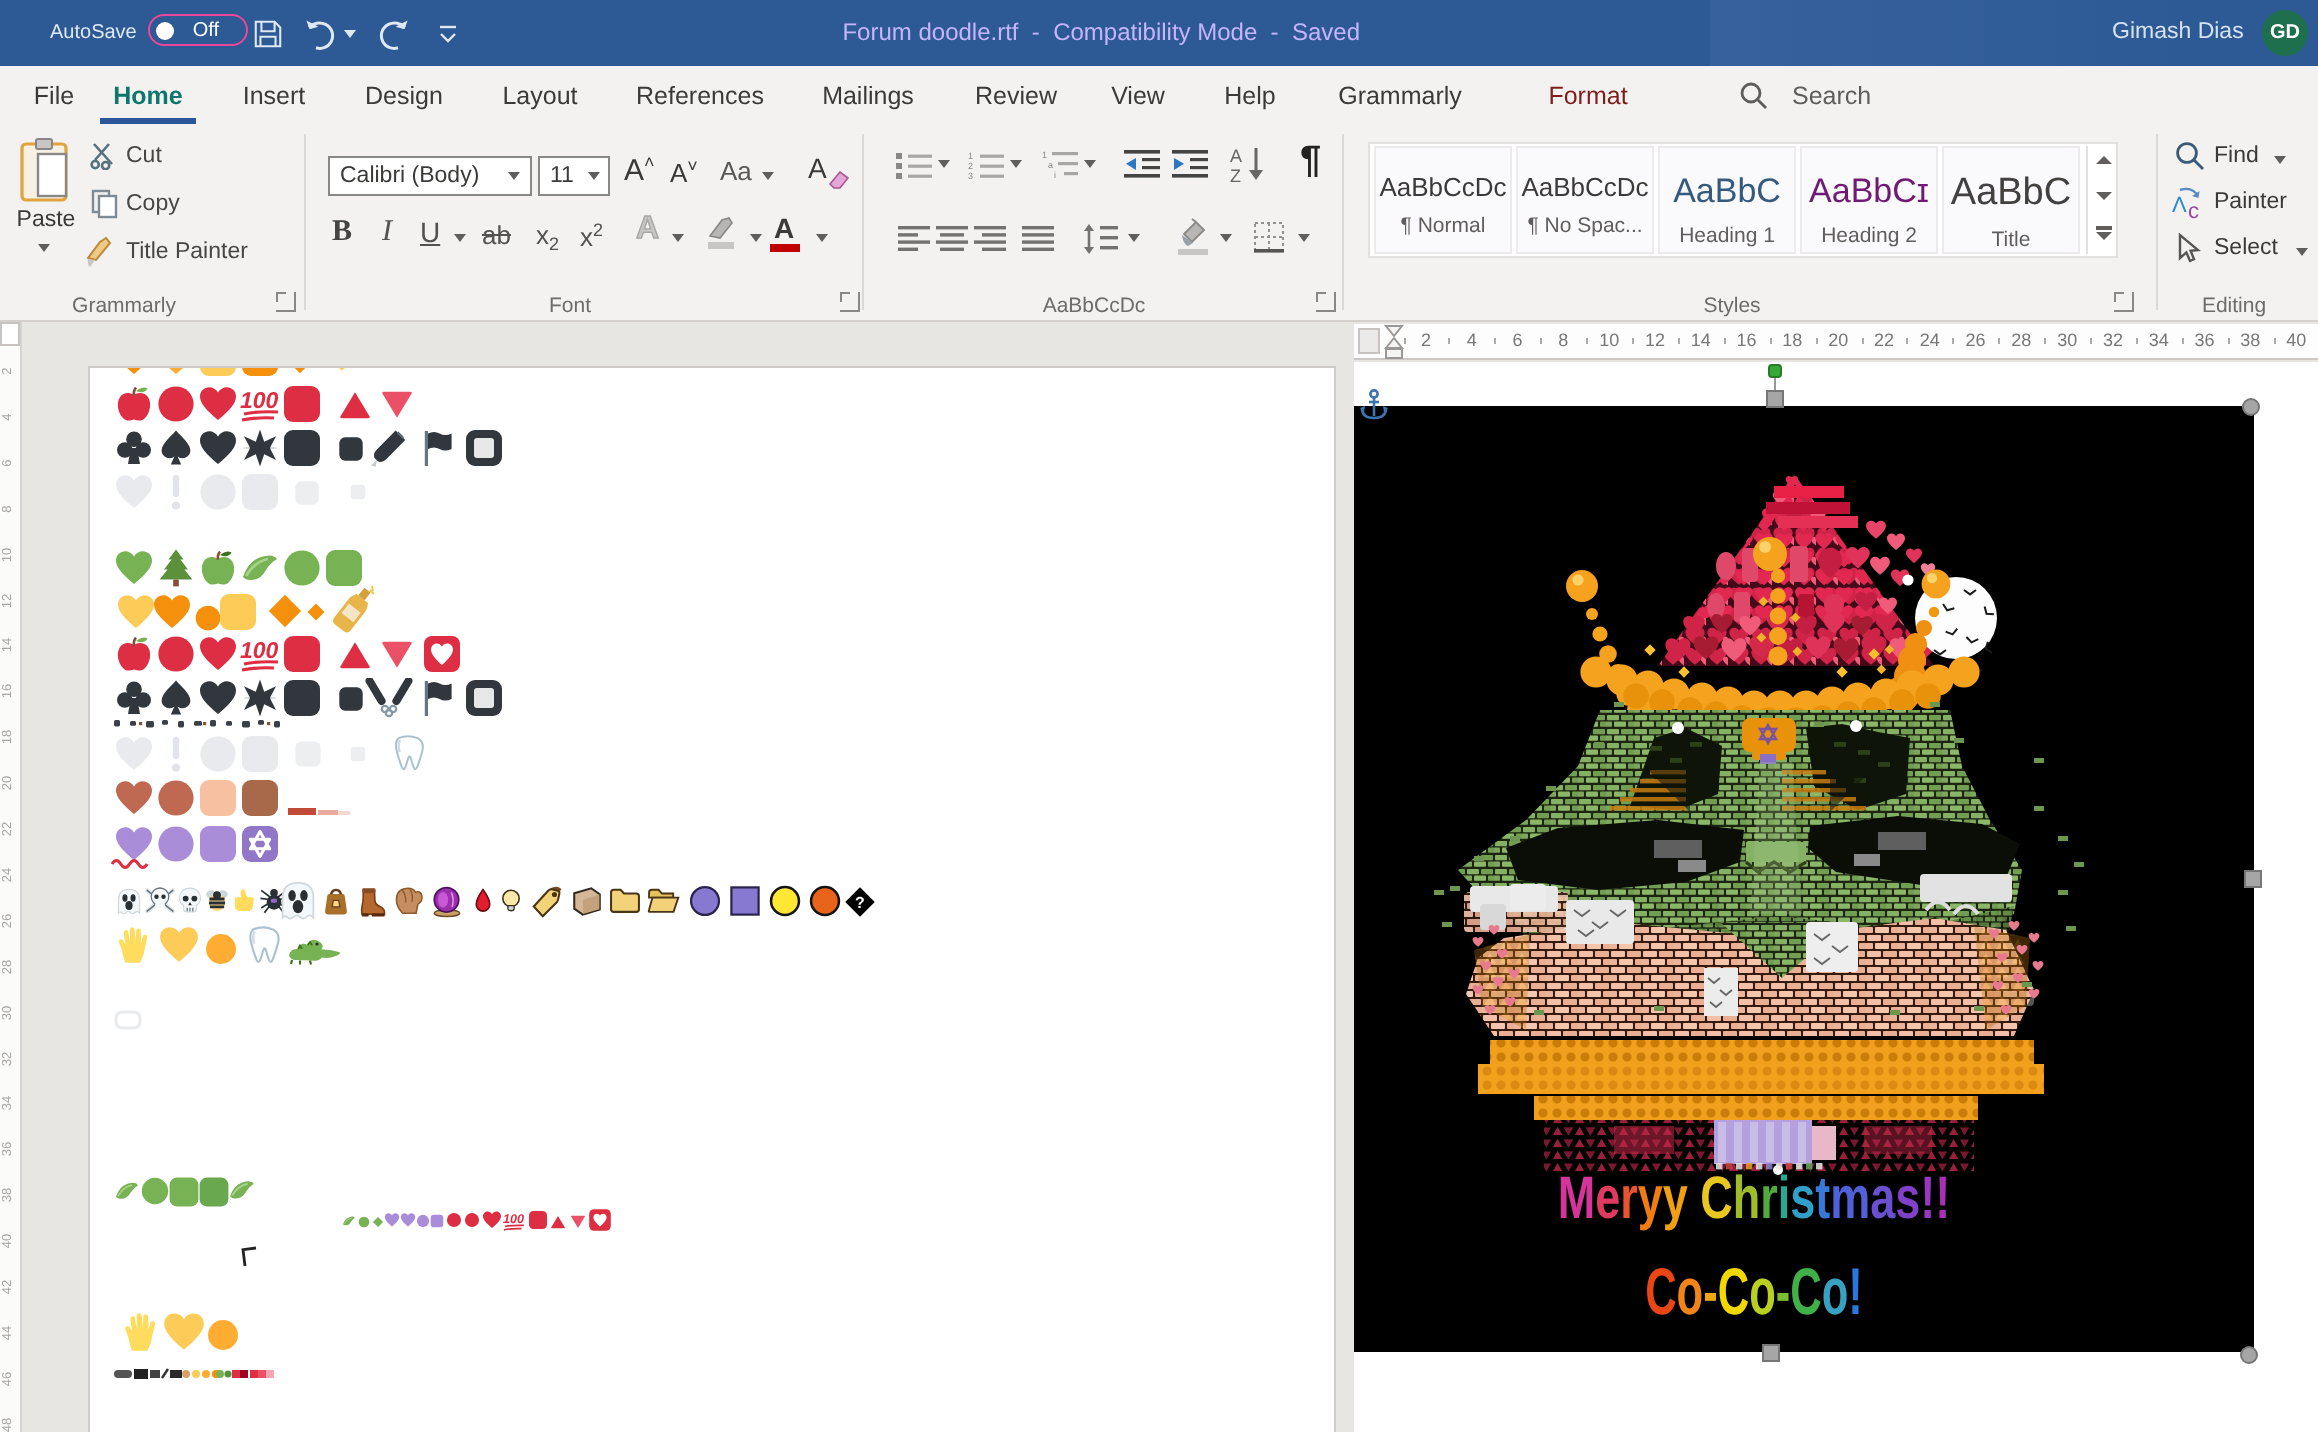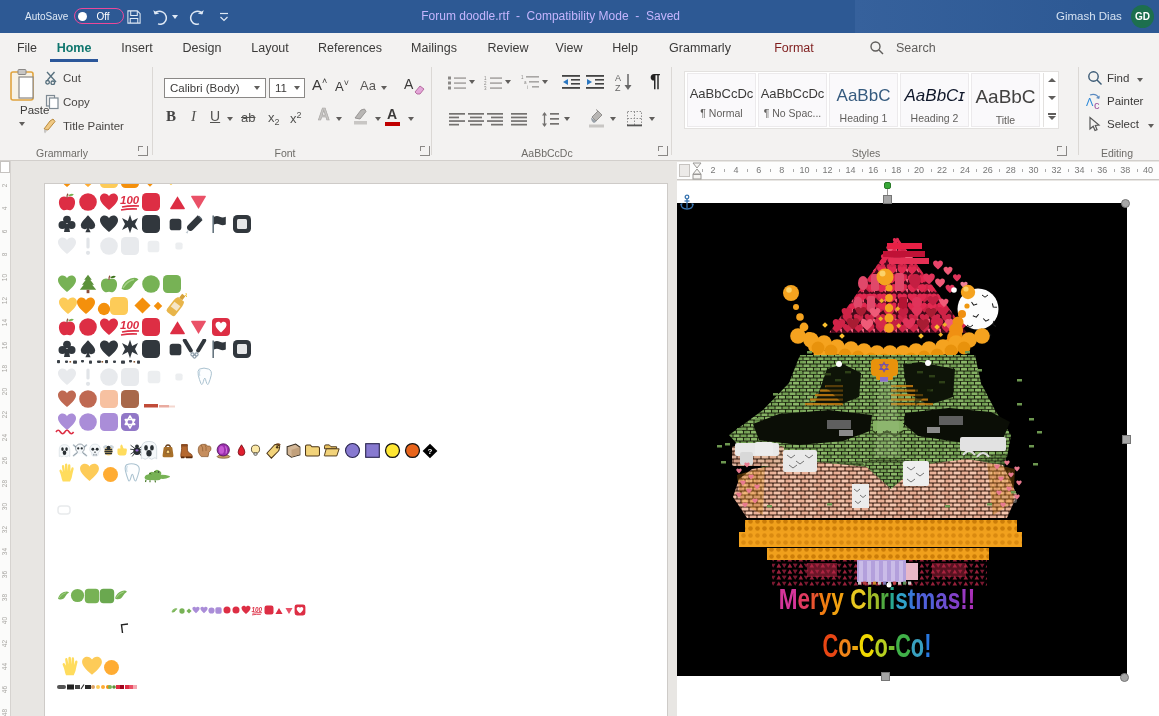--- a/index.html
+++ b/index.html
@@ -99,21 +99,21 @@
 <div class="launch" style="left:420px;top:83px"></div>
 <div class="launch" style="left:658px;top:83px"></div>
 <div class="launch" style="left:1057px;top:83px"></div>
 </div>
 <div>
 <svg class="abs" style="left:6px;top:68px" width="34" height="34" viewBox="0 0 34 34">
 <rect x="5" y="4" width="22" height="28" rx="2" fill="#f7f1e4" stroke="#e0a33e" stroke-width="1.6"></rect>
 <rect x="12" y="1.5" width="8" height="5" rx="1" fill="#c8c6c4" stroke="#8a8886" stroke-width="1"></rect>
 <rect x="13" y="9" width="14" height="21" fill="#fff" stroke="#8a8886" stroke-width="1.2"></rect>
 </svg>
-<div class="rbtn" style="left:20px;top:104px;width:38px;text-align:left;color:#3b3a39">Paste</div>
+<div class="rbtn" style="left:4px;top:104px;width:38px;text-align:center;color:#3b3a39">Paste</div>
 <div class="carr" style="left:19px;top:122px"></div>
 <svg class="abs" style="left:45px;top:71px" width="15" height="14" viewBox="0 0 15 14" fill="none" stroke="#57707e" stroke-width="1.3">
 <path d="M2 1 L11 11"></path>
       <path d="M9.5 1 L2.5 9"></path>
       <circle cx="2.6" cy="11.3" r="1.8"></circle>
       <circle cx="7.8" cy="11.8" r="1.8"></circle>
     </svg>
 <div class="rbtn" style="left:63px;top:72px">Cut</div>
 <svg class="abs" style="left:45px;top:94px" width="15" height="16" viewBox="0 0 15 16" fill="none" stroke="#7e8a94" stroke-width="1.2">
 <rect x="1.5" y="1.5" width="8" height="10.5"></rect>
@@ -264,21 +264,21 @@
     </div>
 <div class="styleCard" style="left:758px">
       <div class="big" style="font-size:13px;font-style:normal;color:#3b3a39">AaBbCcDc</div>
       <div class="sm">¶ No Spac...</div>
     </div>
 <div class="styleCard" style="left:829px">
       <div class="big" style="font-size:17px;font-style:normal;color:#355a7e">AaBbC</div>
       <div class="sm">Heading 1</div>
     </div>
 <div class="styleCard" style="left:900px">
-      <div class="big" style="font-size:17px;font-style:italic;color:#0f172a">AaBbCɪ</div>
+      <div class="big" style="font-size:17px;color:#701a75">AaBbCɪ</div>
       <div class="sm">Heading 2</div>
     </div>
 <div class="styleCard" style="left:971px">
       <div class="big" style="font-size:19px;font-style:normal;color:#424140">AaBbC</div>
       <div class="sm">Title</div>
     </div>
 <div class="abs" style="left:1043px;top:73px;width:16px;height:54px;border-left:1px solid #e3e1df">
 <div style="position:absolute;left:4px;top:5px;width:0;height:0;border-left:4px solid transparent;border-right:4px solid transparent;border-bottom:4.5px solid #605e5c"></div>
 <div style="position:absolute;left:4px;top:23px;width:0;height:0;border-left:4px solid transparent;border-right:4px solid transparent;border-top:4.5px solid #605e5c"></div>
 <div style="position:absolute;left:4px;top:40px;width:8px;height:1.5px;background:#605e5c"></div>

